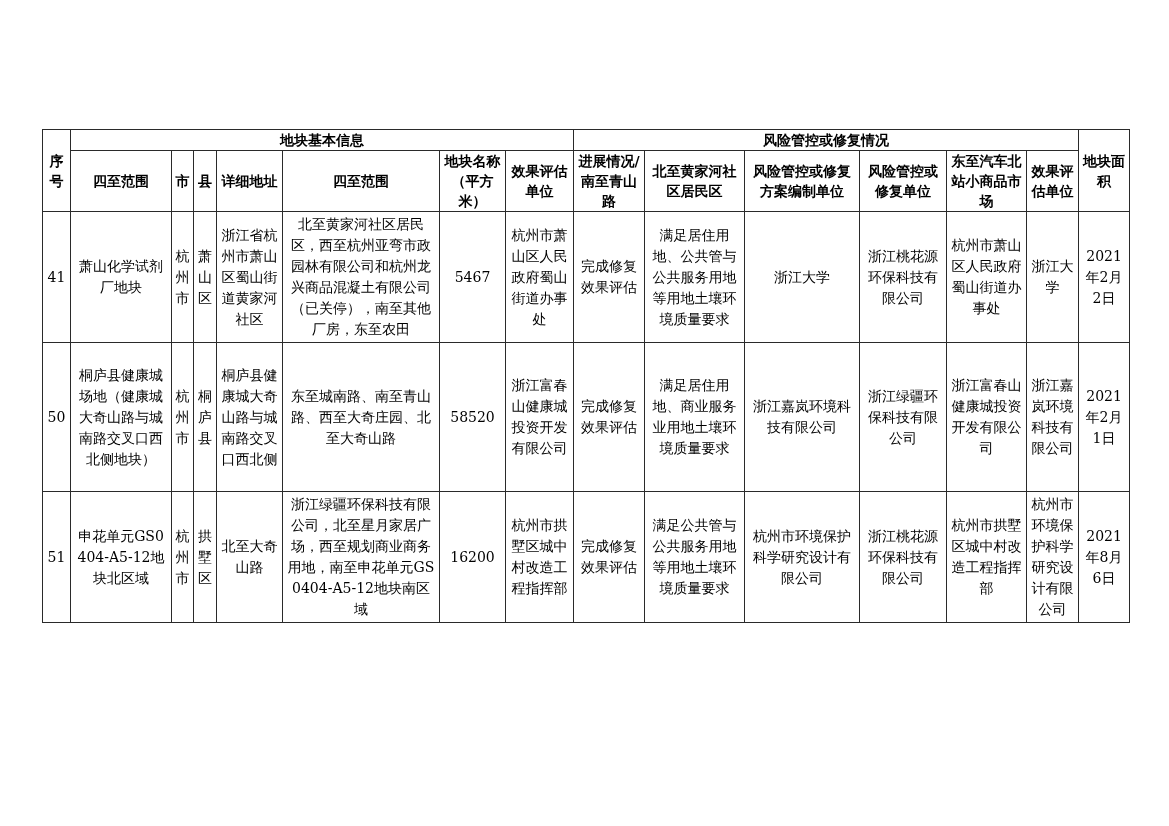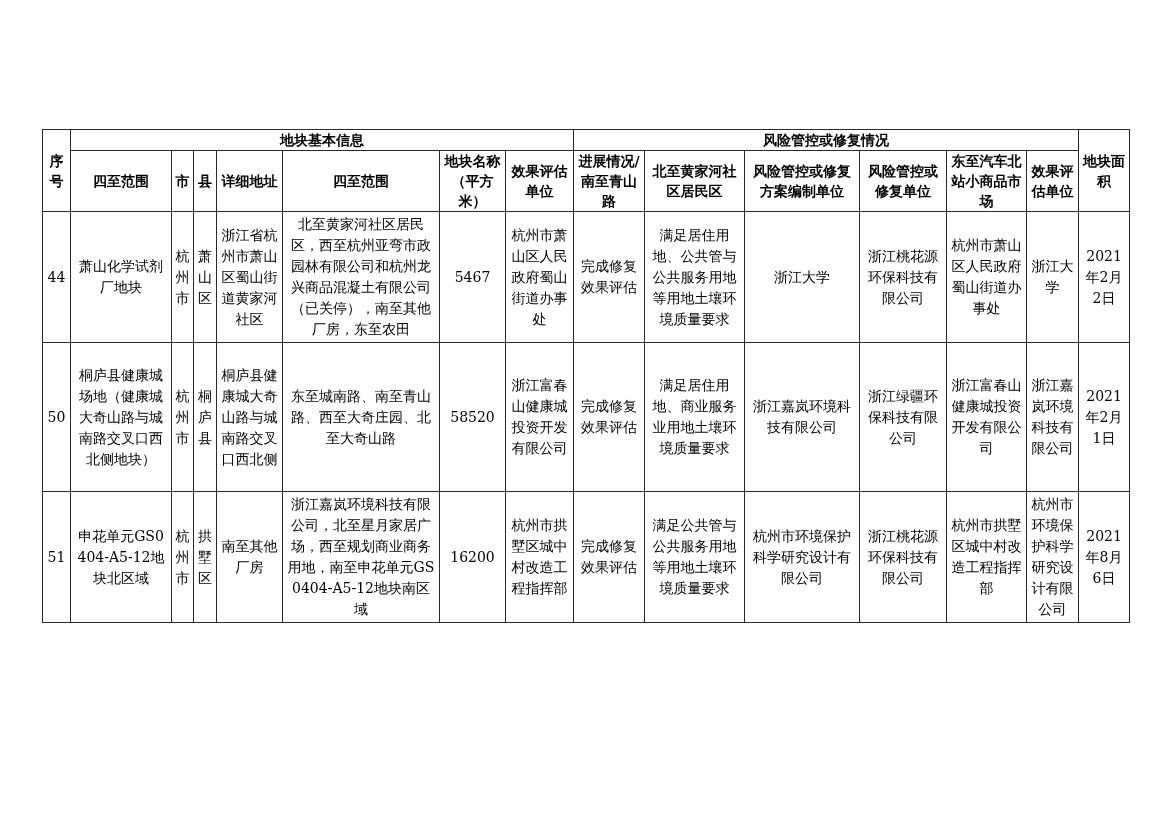--- a/index.html
+++ b/index.html
@@ -94,21 +94,21 @@
         <th>进展情况/南至青山路</th>
         <th>北至黄家河社区居民区</th>
         <th>风险管控或修复方案编制单位</th>
         <th>风险管控或修复单位</th>
         <th>东至汽车北站小商品市场</th>
         <th>效果评估单位</th>
       </tr>
     </thead>
     <tbody>
       <tr class="r-26">
-        <td>44</td>
+        <td>41</td>
         <td>萧山化学试剂厂地块</td>
         <td>杭州市</td>
         <td>萧山区</td>
         <td>浙江省杭州市萧山区蜀山街道黄家河社区</td>
         <td>北至黄家河社区居民区，西至杭州亚弯市政园林有限公司和杭州龙兴商品混凝土有限公司（已关停），南至其他厂房，东至农田</td>
         <td>5467</td>
         <td>杭州市萧山区人民政府蜀山街道办事处</td>
         <td>完成修复效果评估</td>
         <td>满足居住用地、公共管与公共服务用地等用地土壤环境质量要求</td>
         <td>浙江大学</td>
@@ -132,22 +132,22 @@
         <td>浙江绿疆环保科技有限公司</td>
         <td>浙江富春山健康城投资开发有限公司</td>
         <td>浙江嘉岚环境科技有限公司</td>
         <td>2021年2月1日</td>
       </tr>
       <tr class="r-28">
         <td>51</td>
         <td>申花单元GS0404-A5-12地块北区域</td>
         <td>杭州市</td>
         <td>拱墅区</td>
-        <td>南至其他厂房</td>
-        <td>浙江嘉岚环境科技有限公司，北至星月家居广场，西至规划商业商务用地，南至申花单元GS0404-A5-12地块南区域</td>
+        <td>北至大奇山路</td>
+        <td>浙江绿疆环保科技有限公司，北至星月家居广场，西至规划商业商务用地，南至申花单元GS0404-A5-12地块南区域</td>
         <td>16200</td>
         <td>杭州市拱墅区城中村改造工程指挥部</td>
         <td>完成修复效果评估</td>
         <td>满足公共管与公共服务用地等用地土壤环境质量要求</td>
         <td>杭州市环境保护科学研究设计有限公司</td>
         <td>浙江桃花源环保科技有限公司</td>
         <td>杭州市拱墅区城中村改造工程指挥部</td>
         <td>杭州市环境保护科学研究设计有限公司</td>
         <td>2021年8月6日</td>
       </tr>

